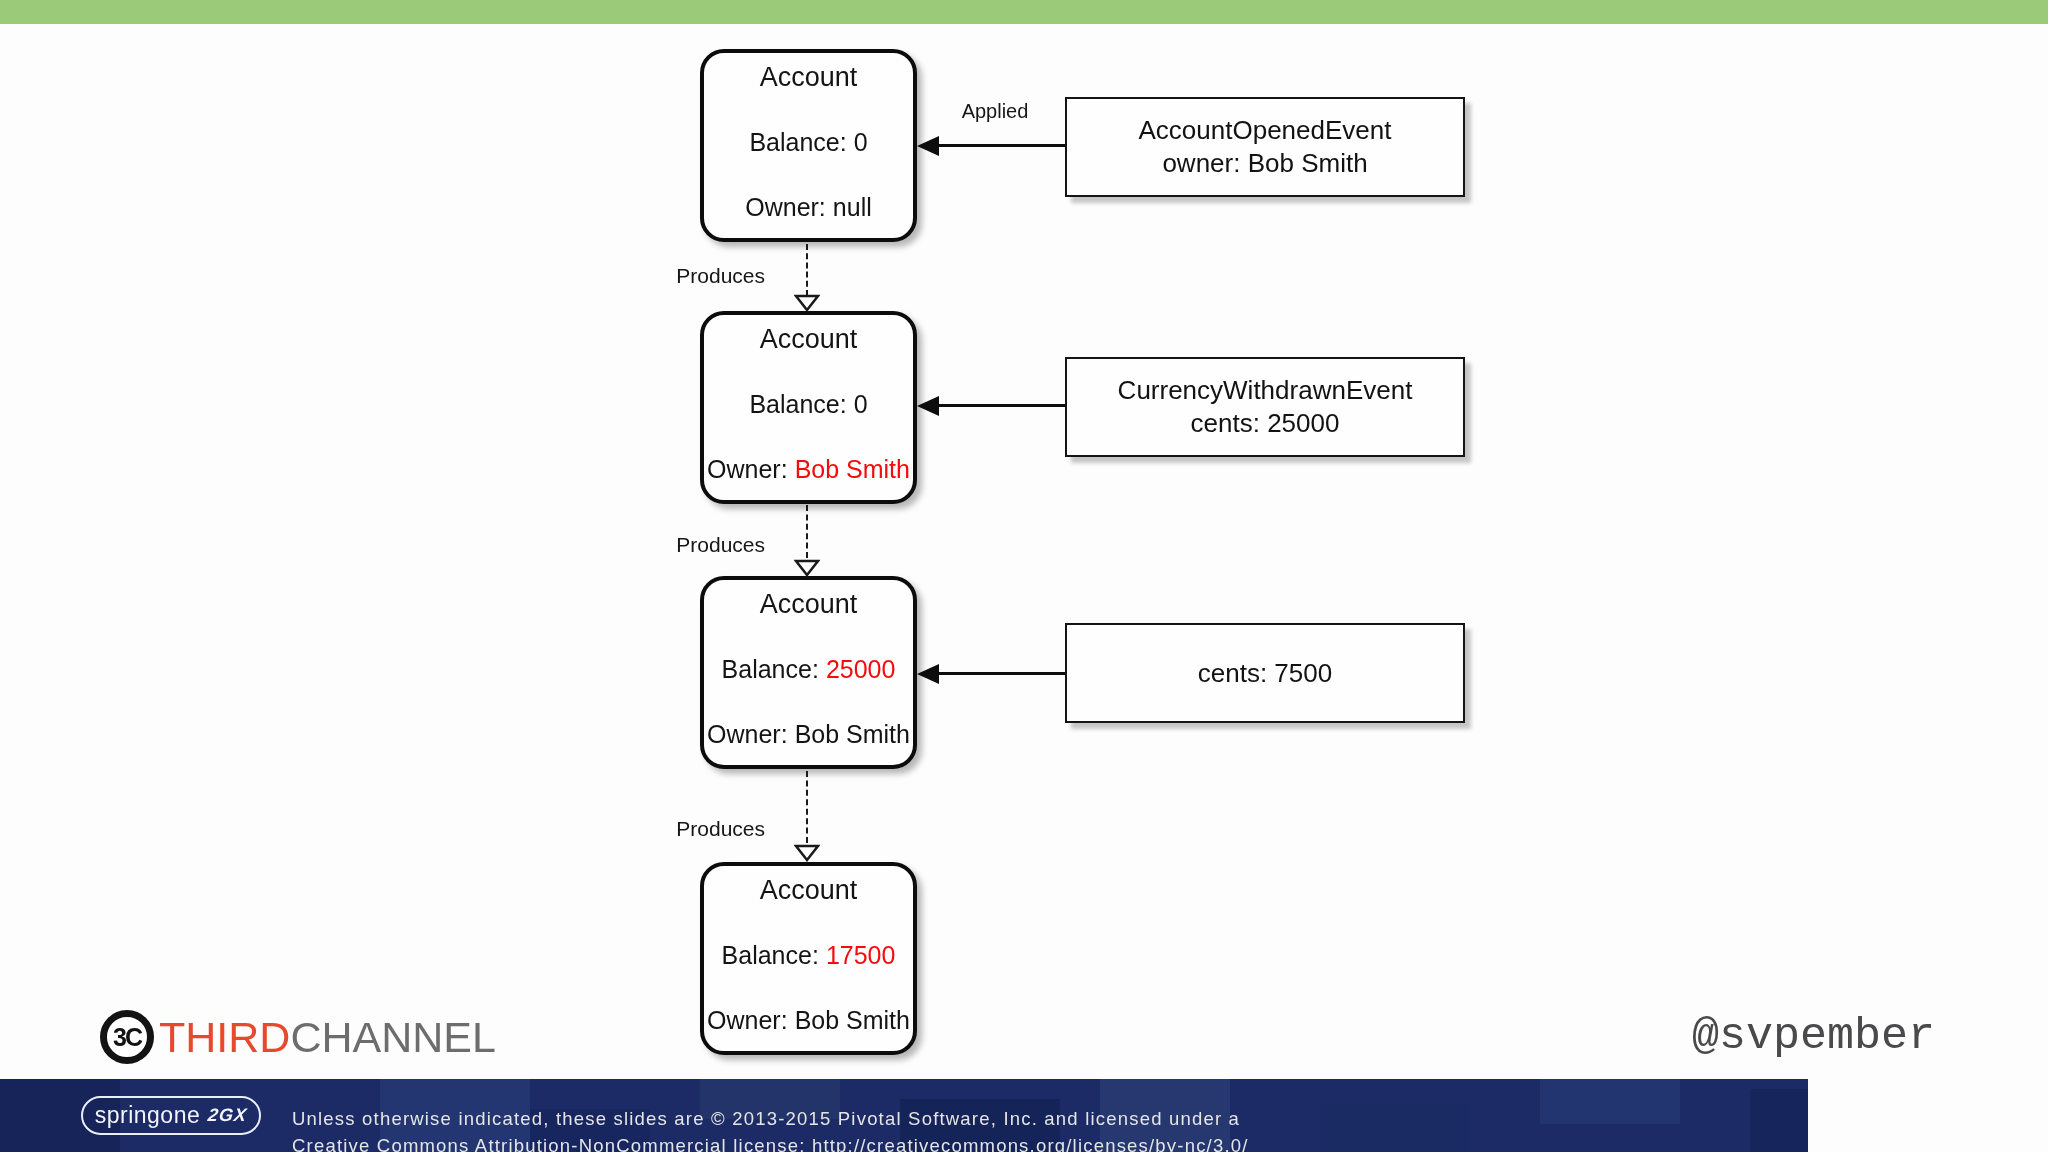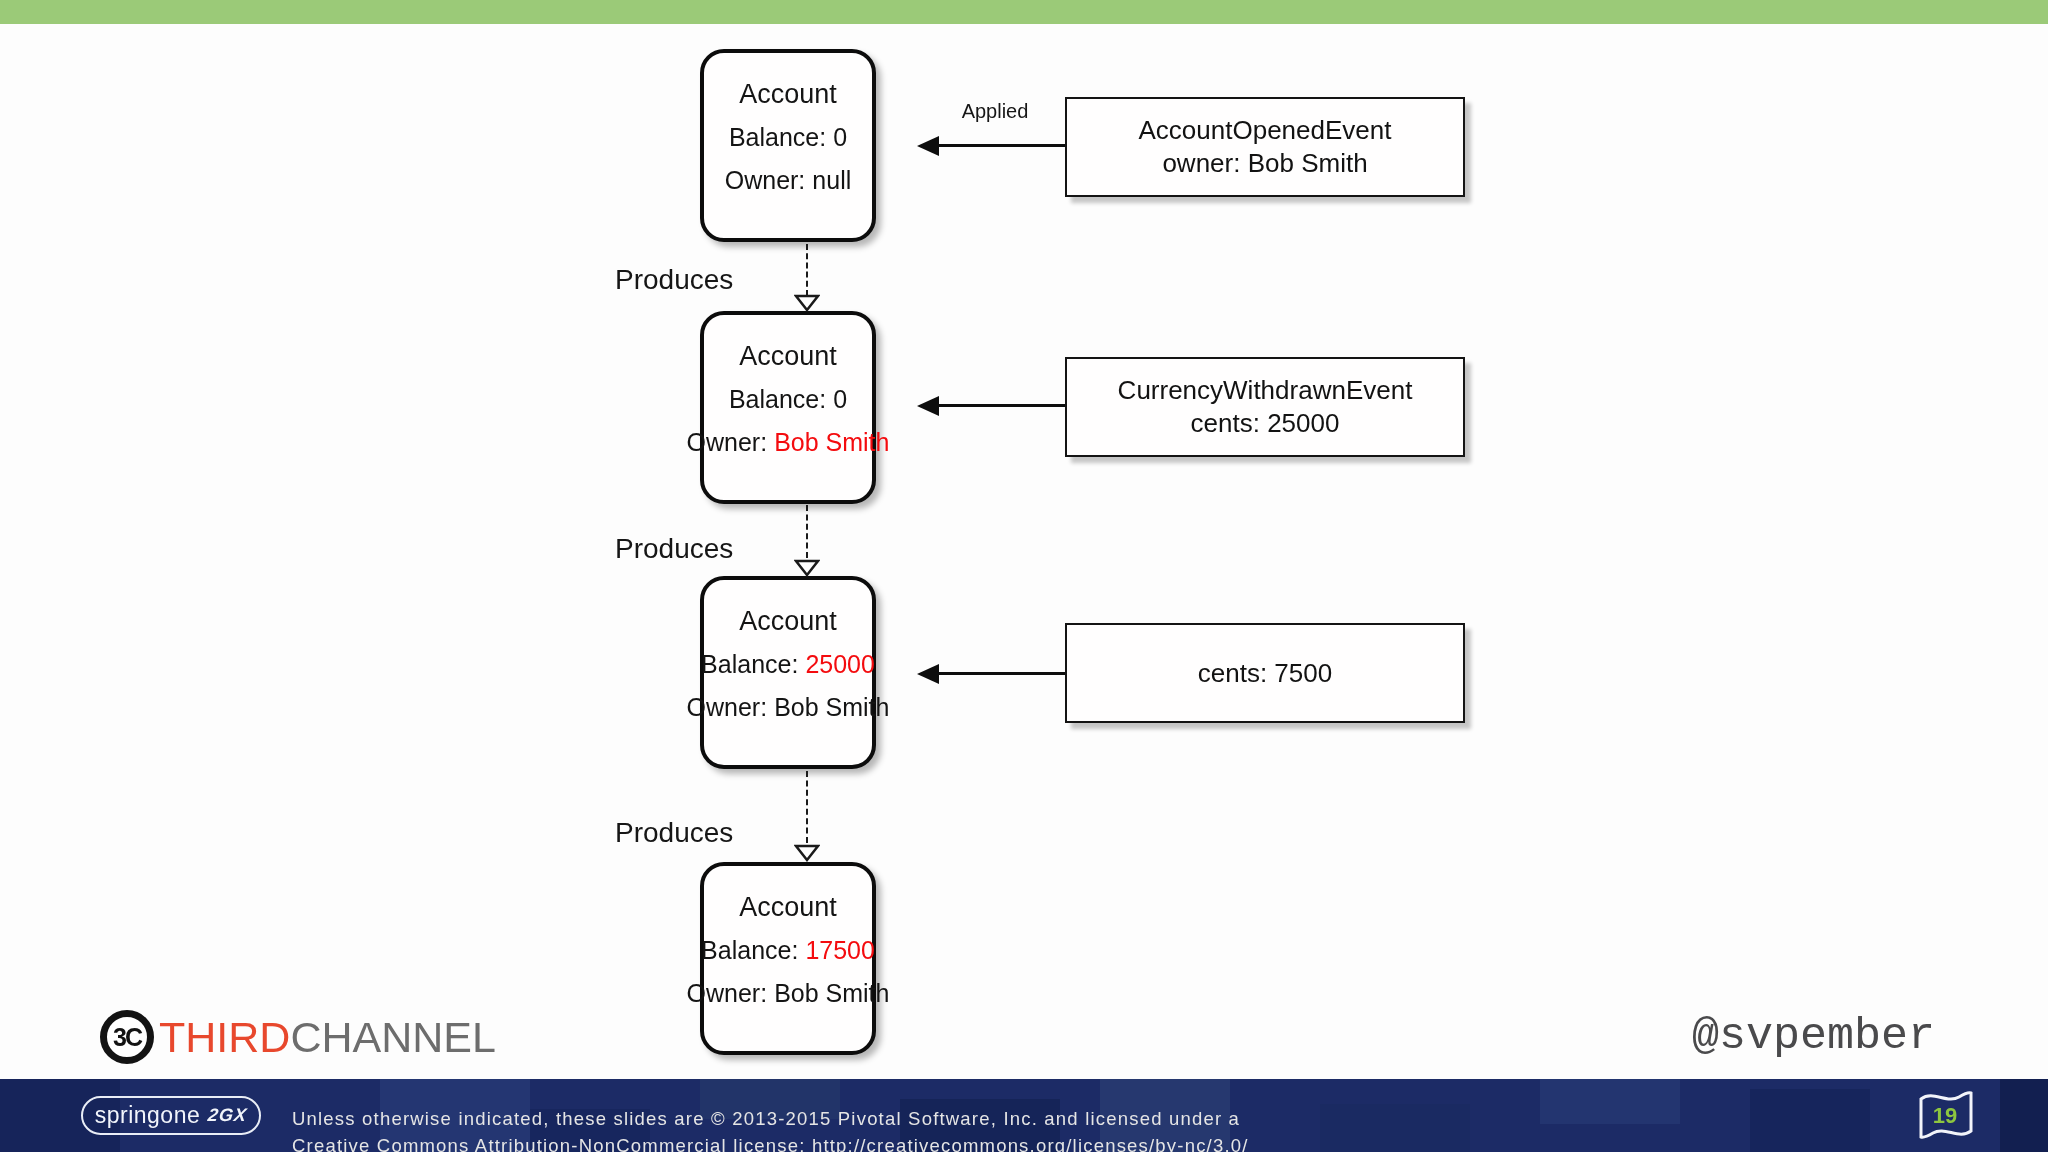--- a/index.html
+++ b/index.html
@@ -17,29 +17,29 @@
   
   .topbar {
     position: absolute; left: 0; top: 0;
     width: 2048px; height: 24px;
     background: #9bca78;
   }
 
   
   .acct {
     position: absolute;
-    left: 700px; width: 176px; height: 193px;
+    left: 700px; width: 217px; height: 193px;
     background: #fffefe;
     border: 4px solid #0c0c0c;
     border-radius: 24px;
     box-shadow: 5px 5px 6px rgba(0,0,0,0.28);
     display: flex; flex-direction: column;
     align-items: center;
-    padding-top: 26px;
-    gap: 12px;
+    padding-top: 9px;
+    gap: 34px;
     text-align: center;
   }
   .acct .title { font-size: 27px; line-height: 31px; color: #141414; }
   .acct .line  { font-size: 25px; line-height: 31px; color: #141414; white-space: nowrap; }
   .acct .line .val { margin-left: 7px; }
   .red { color: #f40b0e; }
   .n1 { top: 49px; }
   .n2 { top: 311px; }
   .n3 { top: 576px; }
   .n4 { top: 862px; }
@@ -91,21 +91,22 @@
   .vd2 { top: 505px; height: 53px; }
   .vd3 { top: 771px; height: 72px; }
   .v-head { position: absolute; left: 794px; }
   .vh1 { top: 294px; }
   .vh2 { top: 559px; }
   .vh3 { top: 844px; }
 
   .produces {
     position: absolute;
     left: 615px; width: 150px;
-    font-size: 28px; color: #161616;
+    text-align: right;
+    font-size: 21px; color: #161616;
   }
   .p1 { top: 264px; }
   .p2 { top: 533px; }
   .p3 { top: 817px; }
 
   
   .tc-logo {
     position: absolute; left: 100px; top: 1010px;
     display: flex; align-items: center; gap: 5px;
   }
@@ -124,21 +125,21 @@
 
   
   .handle {
     position: absolute; right: 113px; top: 1011px;
     font-size: 45px; color: #4a4a4c; font-family: Liberation Mono, monospace;
   }
 
   
   .footer {
     position: absolute; left: 0; top: 1079px;
-    width: 2048px; height: 73px;
+    width: 1808px; height: 73px;
     background: #1c2b66;
     overflow: hidden;
   }
   .tile { position: absolute; }
 
   .pill {
     position: absolute; left: 81px; top: 17px;
     width: 180px; height: 39px;
     border: 2.5px solid #e9edf6;
     border-radius: 20px;

